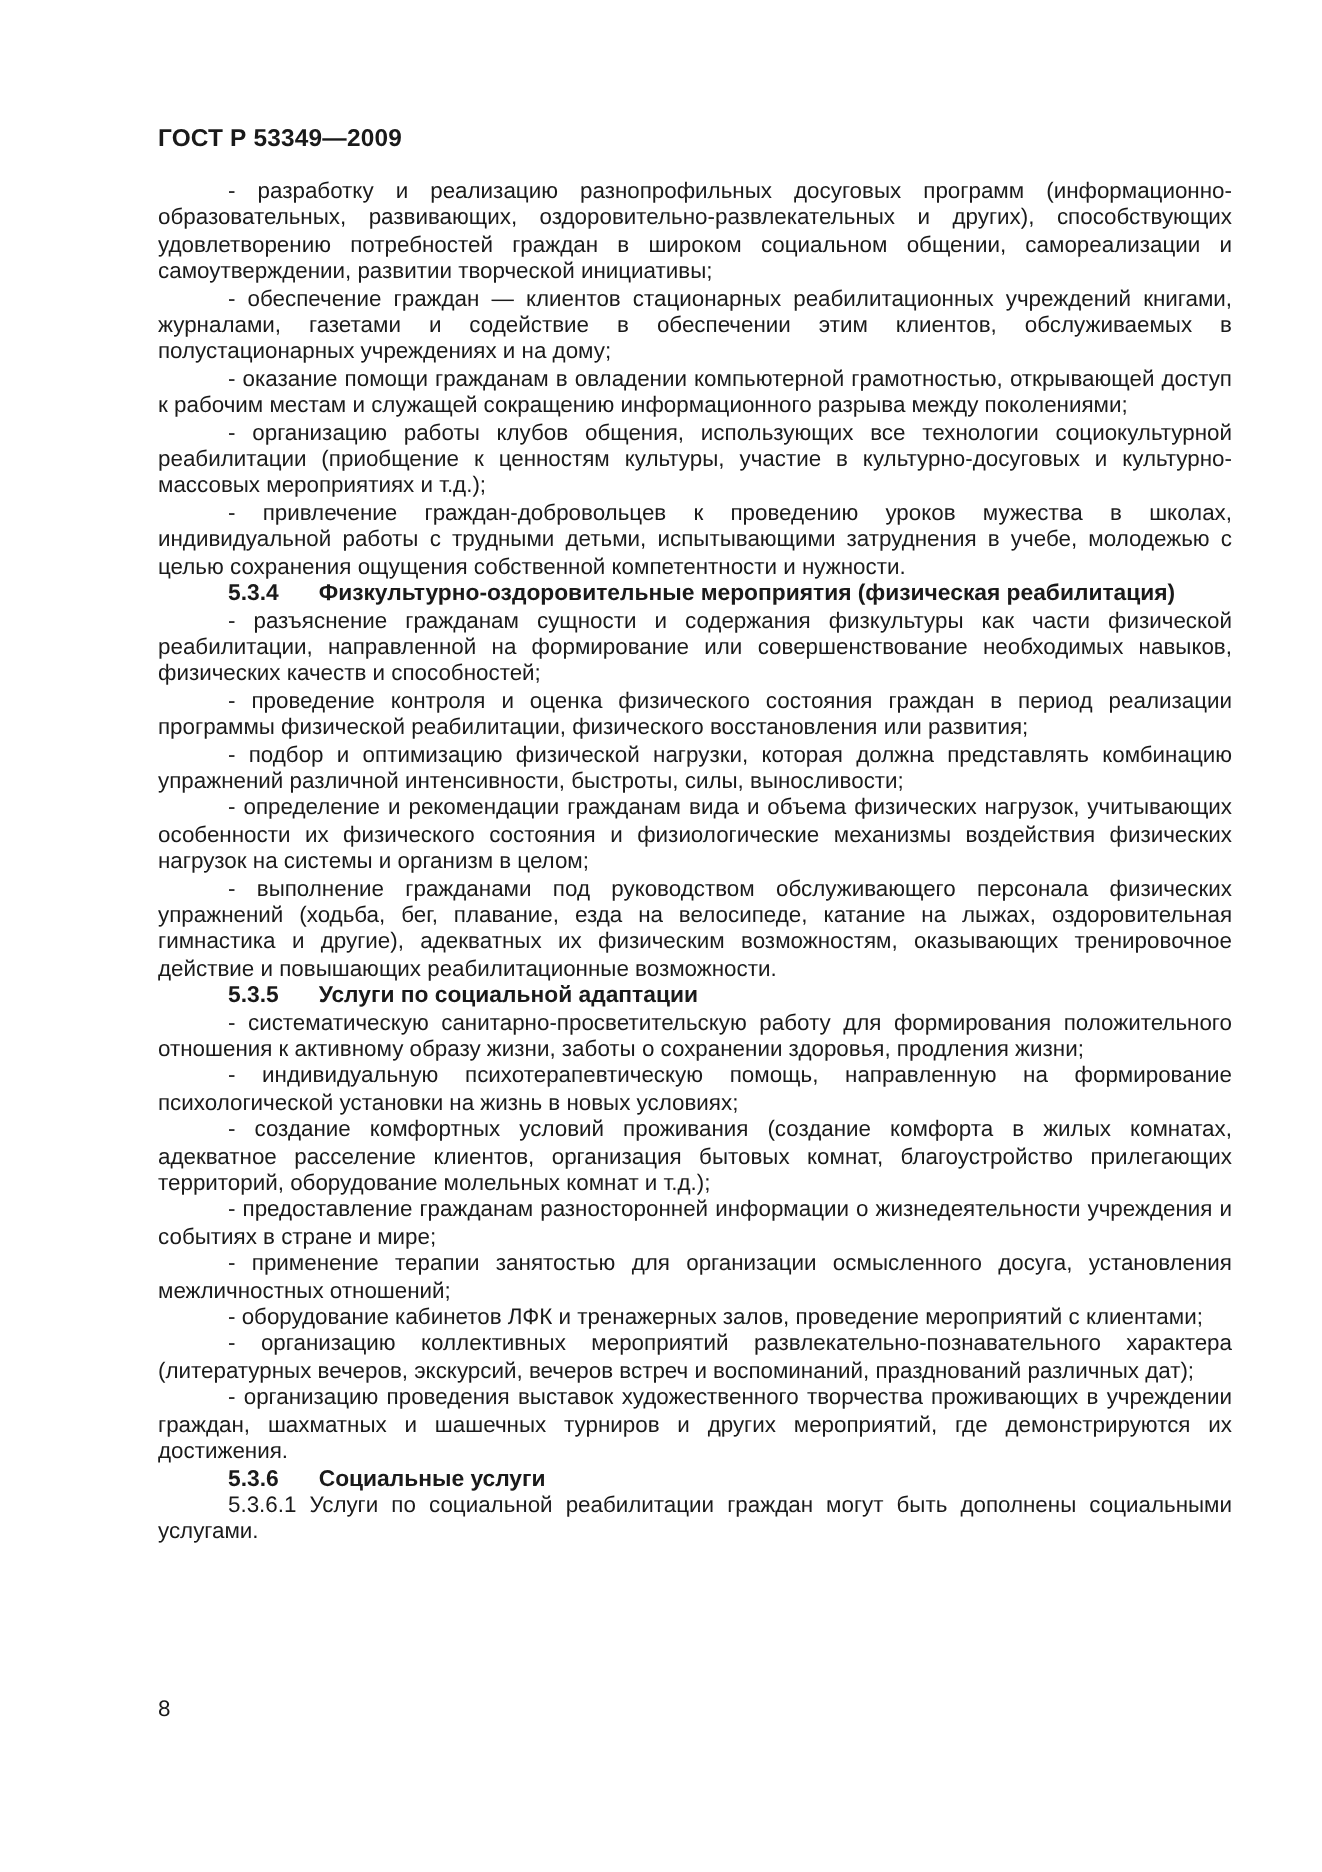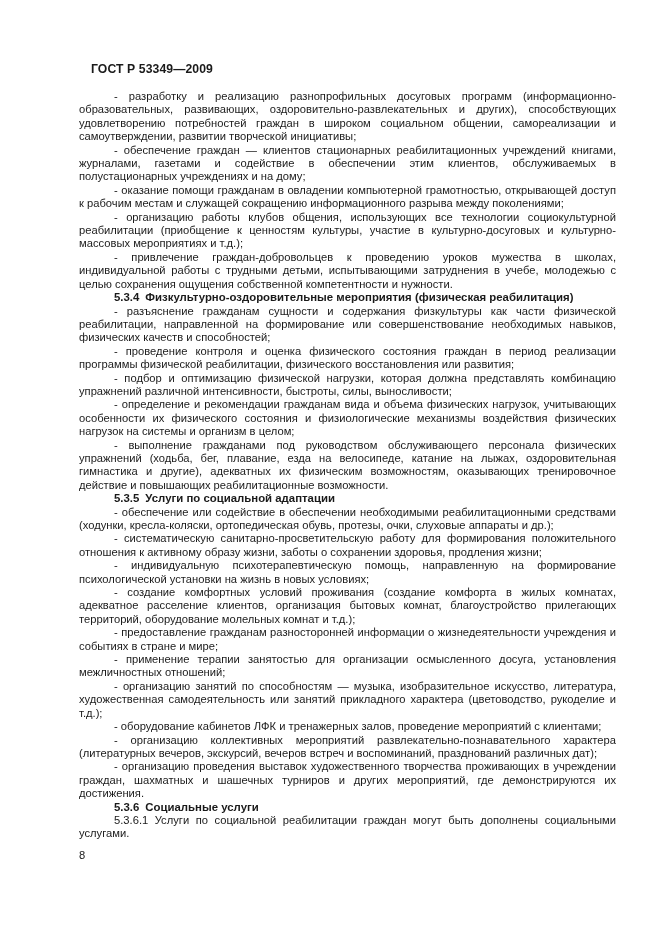--- a/index.html
+++ b/index.html
@@ -1,24 +1,24 @@
 <!DOCTYPE html>
 <html><head>
 <meta charset="utf-8">
 <style>
   html, body { margin: 0; padding: 0; background: #ffffff; }
   body { width: 661px; height: 936px; position: relative; overflow: hidden;
          font-family: "Liberation Sans", sans-serif; color: #1a1a1a; }
   .header { position: absolute; left: 79px; top: 62px; font-weight: bold;
-            font-size: 12.2px; letter-spacing: 0.1px; margin-left: 12px; }
+            font-size: 12.2px; letter-spacing: 0.1px; }
   .body-text { position: absolute; left: 79px; top: 90px; width: 537px;
                font-size: 11.2px; line-height: 13.4px; }
   .p { margin: 0; text-align: justify; text-indent: 35px; hyphens: manual; }
   .h { margin: 0; text-indent: 35px; font-weight: bold; font-size: 11.4px; }
-  .h .num { margin-right: 6px; }
+  .h .num { margin-right: 20px; }
   .page-num { position: absolute; left: 79px; top: 849px; font-size: 11.2px; }
 </style>
 </head>
 <body>
 
 <div class="header">
   <span>ГОСТ Р 53349—2009</span>
 </div>
 
 <div class="body-text" id="body-text">
@@ -27,27 +27,25 @@
     <p class="p">- оказание помощи гражданам в овладении компьютерной грамотностью, открывающей доступ к рабочим местам и служащей сокращению информационного разрыва между поколениями;</p>
     <p class="p">- организацию работы клубов общения, использующих все технологии социокультурной реабилитации (приобщение к ценностям культуры, участие в культурно-досуговых и культурно-массовых мероприятиях и т.д.);</p>
     <p class="p">- привлечение граждан-добровольцев к проведению уроков мужества в школах, индивидуальной работы с трудными детьми, испытывающими затруднения в учебе, молодежью с целью сохранения ощущения собственной компетентности и нужности.</p>
     <div class="h"><span class="num">5.3.4</span><span>Физкультурно-оздоровительные мероприятия (физическая реабилитация)</span></div>
     <p class="p">- разъяснение гражданам сущности и содержания физкультуры как части физической реабилитации, направленной на формирование или совершенствование необходимых навыков, физических качеств и способностей;</p>
     <p class="p">- проведение контроля и оценка физического состояния граждан в период реализации программы физической реабилитации, физического восстановления или развития;</p>
     <p class="p">- подбор и оптимизацию физической нагрузки, которая должна представлять комбинацию упражнений различной интенсивности, быстроты, силы, выносливости;</p>
     <p class="p">- определение и рекомендации гражданам вида и объема физических нагрузок, учитывающих особенности их физического состояния и физиологические механизмы воздействия физических нагрузок на системы и организм в целом;</p>
     <p class="p">- выполнение гражданами под руководством обслуживающего персонала физических упражнений (ходьба, бег, плавание, езда на велосипеде, катание на лыжах, оздоровительная гимнастика и другие), адекватных их физическим возможностям, оказывающих тренировочное действие и повышающих реабилитационные возможности.</p>
     <div class="h"><span class="num">5.3.5</span><span>Услуги по социальной адаптации</span></div>
-    <p class="p">- обеспечение или содействие в обеспечении необходимыми реабилитационными средствами (ходунки, кресла-коляски, ортопедическая обувь, протезы, очки, слуховые аппараты и др.);</p>
     <p class="p">- систематическую санитарно-просветительскую работу для формирования положительного отношения к активному образу жизни, заботы о сохранении здоровья, продления жизни;</p>
     <p class="p">- индивидуальную психотерапевтическую помощь, направленную на формирование психологической установки на жизнь в новых условиях;</p>
     <p class="p">- создание комфортных условий проживания (создание комфорта в жилых комнатах, адекватное расселение клиентов, организация бытовых комнат, благоустройство прилегающих территорий, оборудование молельных комнат и т.д.);</p>
     <p class="p">- предоставление гражданам разносторонней информации о жизнедеятельности учреждения и событиях в стране и мире;</p>
     <p class="p">- применение терапии занятостью для организации осмысленного досуга, установления межличностных отношений;</p>
-    <p class="p">- организацию занятий по способностям — музыка, изобразительное искусство, литература, художественная самодеятельность или занятий прикладного характера (цветоводство, рукоделие и т.д.);</p>
     <p class="p">- оборудование кабинетов ЛФК и тренажерных залов, проведение мероприятий с клиентами;</p>
     <p class="p">- организацию коллективных мероприятий развлекательно-познавательного характера (литературных вечеров, экскурсий, вечеров встреч и воспоминаний, празднований различных дат);</p>
     <p class="p">- организацию проведения выставок художественного творчества проживающих в учреждении граждан, шахматных и шашечных турниров и других мероприятий, где демонстрируются их достижения.</p>
     <div class="h"><span class="num">5.3.6</span><span>Социальные услуги</span></div>
     <p class="p">5.3.6.1 Услуги по социальной реабилитации граждан могут быть дополнены социальными услугами.</p>
   </div>
 
 <div class="page-num">8</div>
 
 </body></html>

